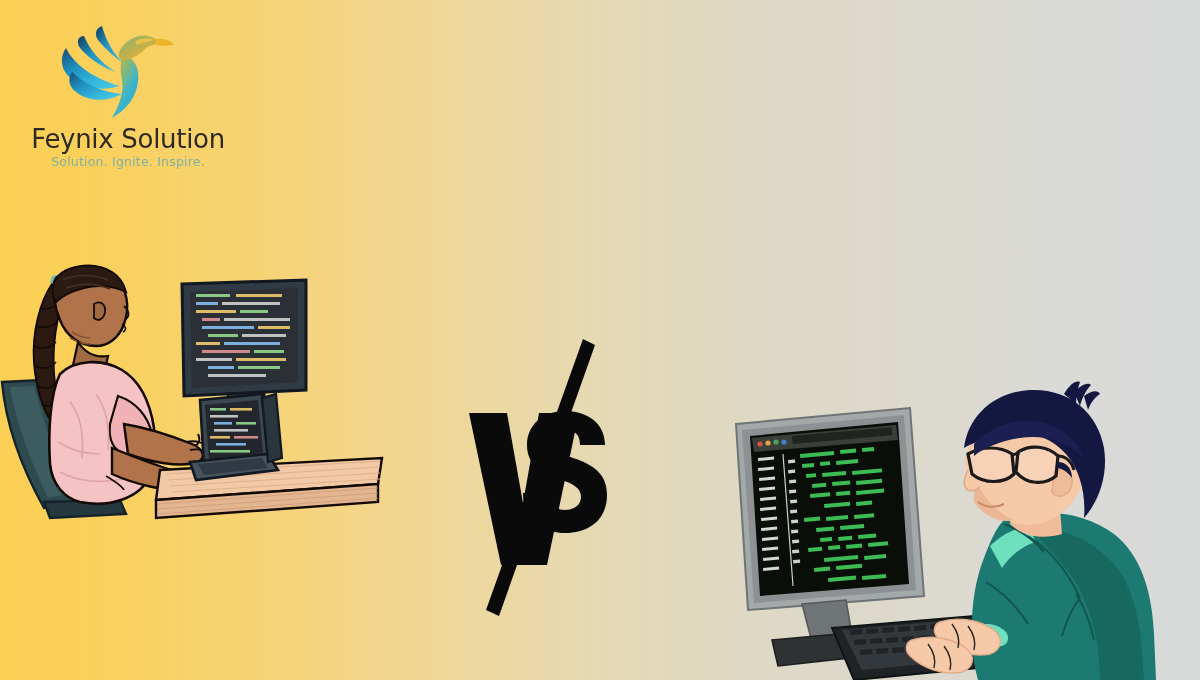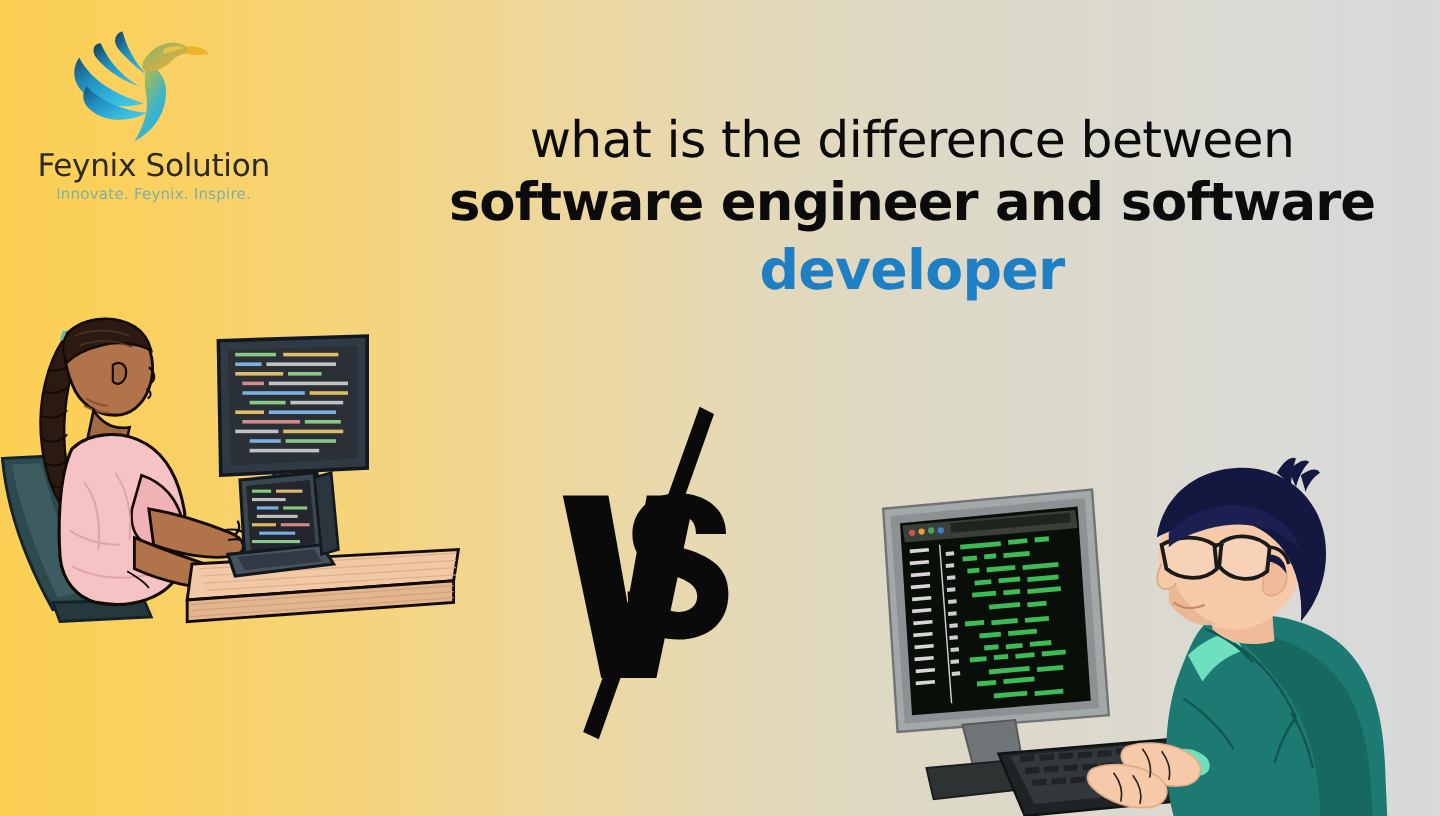--- a/index.html
+++ b/index.html
@@ -173,28 +173,23 @@
         <path d="M70 36 C76 26 88 20 98 22 C104 23 108 26 110 30 C104 30 98 32 94 36 C88 42 80 46 72 46 C68 44 68 40 70 36 Z" fill="url(#headGrad)"></path>
 
         <path d="M106 25 C114 24 122 27 124 31 C118 32 112 32 106 31 Z" fill="#f0b429"></path>
 
         <path d="M86 27 C92 24 99 24 104 26 C98 28 92 29 86 31 Z" fill="#e9c04a"></path>
       </svg>
     </div>
 
     <div id="logo-name">Feynix Solution</div>
 
-    <div id="logo-tagline">Innovate. Feynix. Inspire.</div>
+    <div id="logo-tagline">Solution. Ignite. Inspire.</div>
   </div>
 
-  <div id="headline">
-    <span id="hl-line1" class="hl-line">what is the difference between</span>
-    <span id="hl-line2" class="hl-line">software engineer and software</span>
-    <span id="hl-line3" class="hl-line" style="color:#1f7fc4;">developer</span>
-  </div>
 
   <div id="vs-badge">
     <svg viewBox="0 0 170 285" width="170" height="285">
 
       <path d="M14 78 L52 78 L68 168 L84 78 L124 78 L92 230 L46 230 Z" fill="#0a0a0a"></path>
 
       <path d="M150 110
                C150 88 132 76 110 76
                C88 76 72 90 72 110
                C72 128 84 138 104 144

